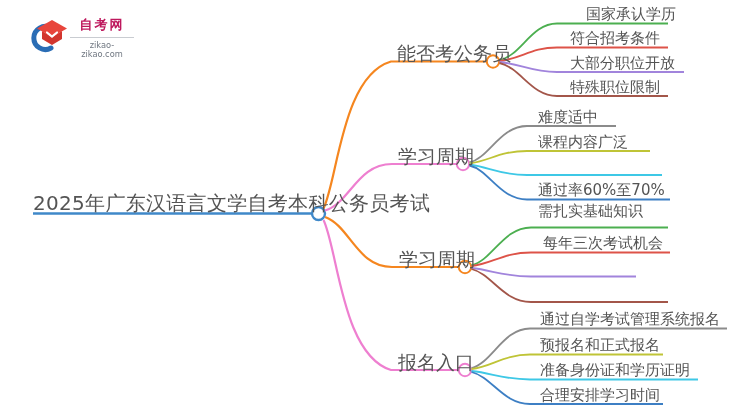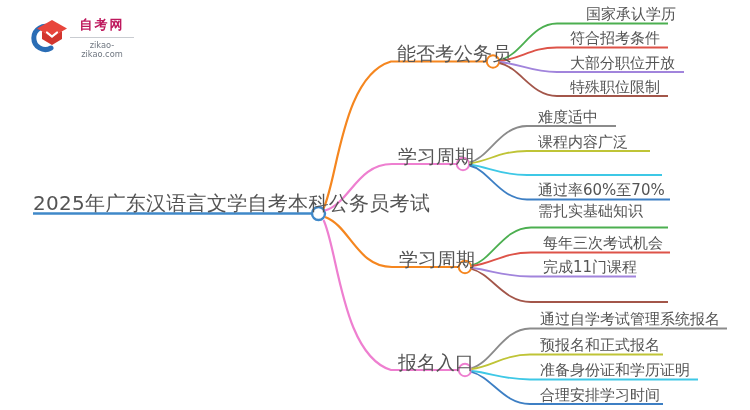--- a/index.html
+++ b/index.html
@@ -84,20 +84,19 @@
   <div class="label leaf-label" style="left:570px;top:30px;">符合招考条件</div>
   <div class="label leaf-label" style="left:570px;top:79px;">特殊职位限制</div>
   <div class="label leaf-label" style="left:570px;top:55px;">大部分职位开放</div>
 
   <div class="label leaf-label" style="left:538px;top:109px;">难度适中</div>
   <div class="label leaf-label" style="left:538px;top:134px;">课程内容广泛</div>
   <div class="label leaf-label" style="left:538px;top:158px;margin-top:45px;">需扎实基础知识</div>
   <div class="label leaf-label" style="left:538px;top:182px;">通过率60%至70%</div>
 
   <div class="label leaf-label" style="left:543px;top:235px;">每年三次考试机会</div>
-  <div class="label leaf-label" style="left:543px;top:259px;">完成11门课程</div>
 
   <div class="label leaf-label" style="left:540px;top:311px;">通过自学考试管理系统报名</div>
   <div class="label leaf-label" style="left:540px;top:337px;">预报名和正式报名</div>
   <div class="label leaf-label" style="left:540px;top:362px;">准备身份证和学历证明</div>
   <div class="label leaf-label" style="left:540px;top:387px;">合理安排学习时间</div>
 
 </div>
 
 </body></html>

